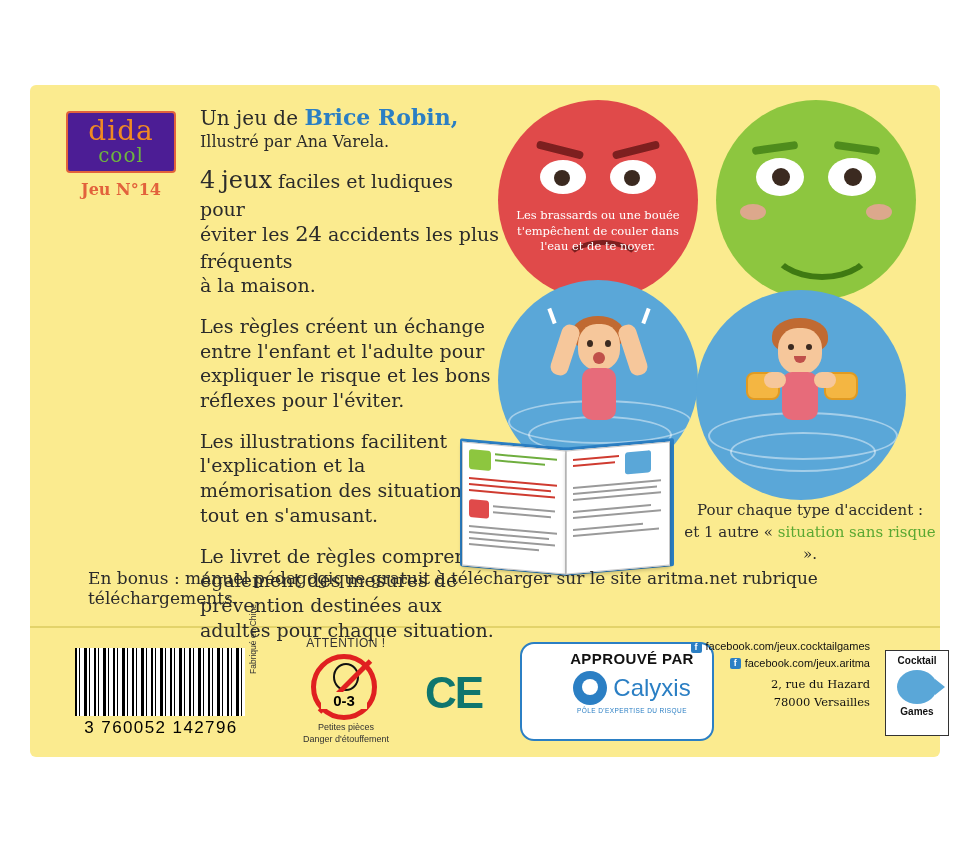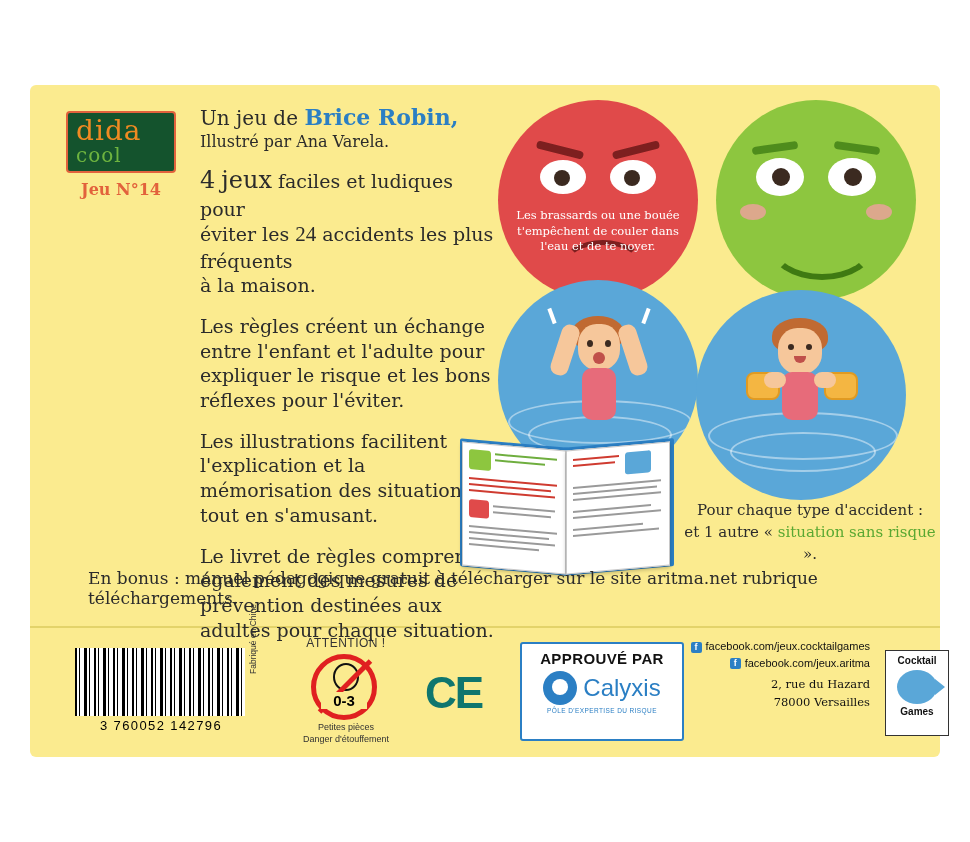--- a/index.html
+++ b/index.html
@@ -15,21 +15,21 @@
   .box-top{
     position:absolute;left:0;top:0;width:100%;height:543px;
     border-bottom:2px solid #e3d36a;box-sizing:border-box;
   }
   
   .logo{
     position:absolute;left:36px;top:26px;width:110px;
   }
   .logo-frame{
     border:2px solid #e2623c;border-radius:4px;padding:4px 8px 5px 8px;
-    background:#14532d;
+    background:#4c1d95;text-align:center;
   }
   .logo-dida{
     font-family:"DejaVu Serif", serif;font-size:28px;color:#f08a22;
     letter-spacing:1px;line-height:1.0;
   }
   .logo-cool{
     font-family:"DejaVu Serif", serif;font-size:20px;color:#6eb43f;
     letter-spacing:1px;line-height:1.05;
   }
   .logo-jeu{
@@ -43,21 +43,21 @@
   }
   .line-1{font-size:20px;line-height:1.15;}
   .line-1 .author{color:#2b7fc4;font-size:22px;font-weight:bold;}
   .line-2{font-size:16px;line-height:1.2;margin-top:2px;}
   .para{
     font-size:19px;line-height:1.30;margin-top:16px;color:#2b2b2b;
   }
   .para.first{margin-top:14px;}
   .big4{font-size:24px;}
   .big-jeux{font-size:24px;}
-  .n24{font-size:21px;font-family:Liberation Serif, serif;}
+  .n24{font-size:21px;}
   .bonus{
     position:absolute;left:58px;top:483px;width:830px;
     font-family:"DejaVu Serif", serif;font-size:17px;color:#2b2b2b;
   }
   
   .circ{position:absolute;border-radius:50%;overflow:hidden;}
   .face-red{left:468px;top:15px;width:200px;height:200px;background:#e04a4a;}
   .face-green{left:686px;top:15px;width:200px;height:200px;background:#8dc63f;}
   .photo-boy{left:468px;top:195px;width:200px;height:200px;background:#5aa7d8;}
   .photo-girl{left:666px;top:205px;width:210px;height:210px;background:#5aa7d8;}
@@ -123,21 +123,21 @@
   
   .footer{
     position:absolute;left:0;top:543px;width:100%;height:129px;
   }
   .barcode{position:absolute;left:45px;top:20px;width:170px;height:68px;}
   .barcode .bars{width:100%;height:100%;
     background:repeating-linear-gradient(to right,#000 0 2px,#fff 2px 4px,#000 4px 5px,#fff 5px 9px,#000 9px 12px,#fff 12px 14px,#000 14px 15px,#fff 15px 19px);
   }
   .barcode-num{
     position:absolute;left:40px;top:90px;width:182px;text-align:center;
-    font-family:"Liberation Sans", sans-serif;font-size:13px;letter-spacing:1.4px;color:#000;
+    font-family:"Liberation Sans", sans-serif;font-size:17px;letter-spacing:1.4px;color:#000;
   }
   .made-in{
     position:absolute;left:218px;top:46px;font-size:8.5px;color:#333;
     transform:rotate(-90deg);transform-origin:left top;white-space:nowrap;
   }
   .attention{
     position:absolute;left:256px;top:8px;width:120px;text-align:center;
   }
   .att-title{font-size:12px;letter-spacing:.5px;color:#333;}
   .no03{
@@ -160,21 +160,21 @@
     border:2px solid #111;
   }
   .att-sub{margin-top:4px;font-size:9px;line-height:1.3;color:#333;}
   .ce{
     position:absolute;left:395px;top:40px;
     font-family:"Liberation Sans", sans-serif;font-size:44px;font-weight:bold;color:#0f766e;
     letter-spacing:-2px;
   }
   .calyxis{
     position:absolute;left:490px;top:14px;width:160px;height:95px;
-    border:2px solid #2b7fc4;border-radius:3px;background:#fff;text-align:center;
+    border:2px solid #2b7fc4;border-radius:14px;background:#fff;text-align:center;padding-left:30px;
   }
   .cal-app{
     margin-top:6px;font-size:15px;font-weight:bold;letter-spacing:.4px;color:#111;
     font-family:"Liberation Sans", sans-serif;
   }
   .cal-row{display:flex;align-items:center;justify-content:center;margin-top:4px;}
   .cal-mark{
     width:34px;height:34px;border-radius:50%;background:#2b7fc4;margin-right:6px;position:relative;
   }
   .cal-mark:after{

